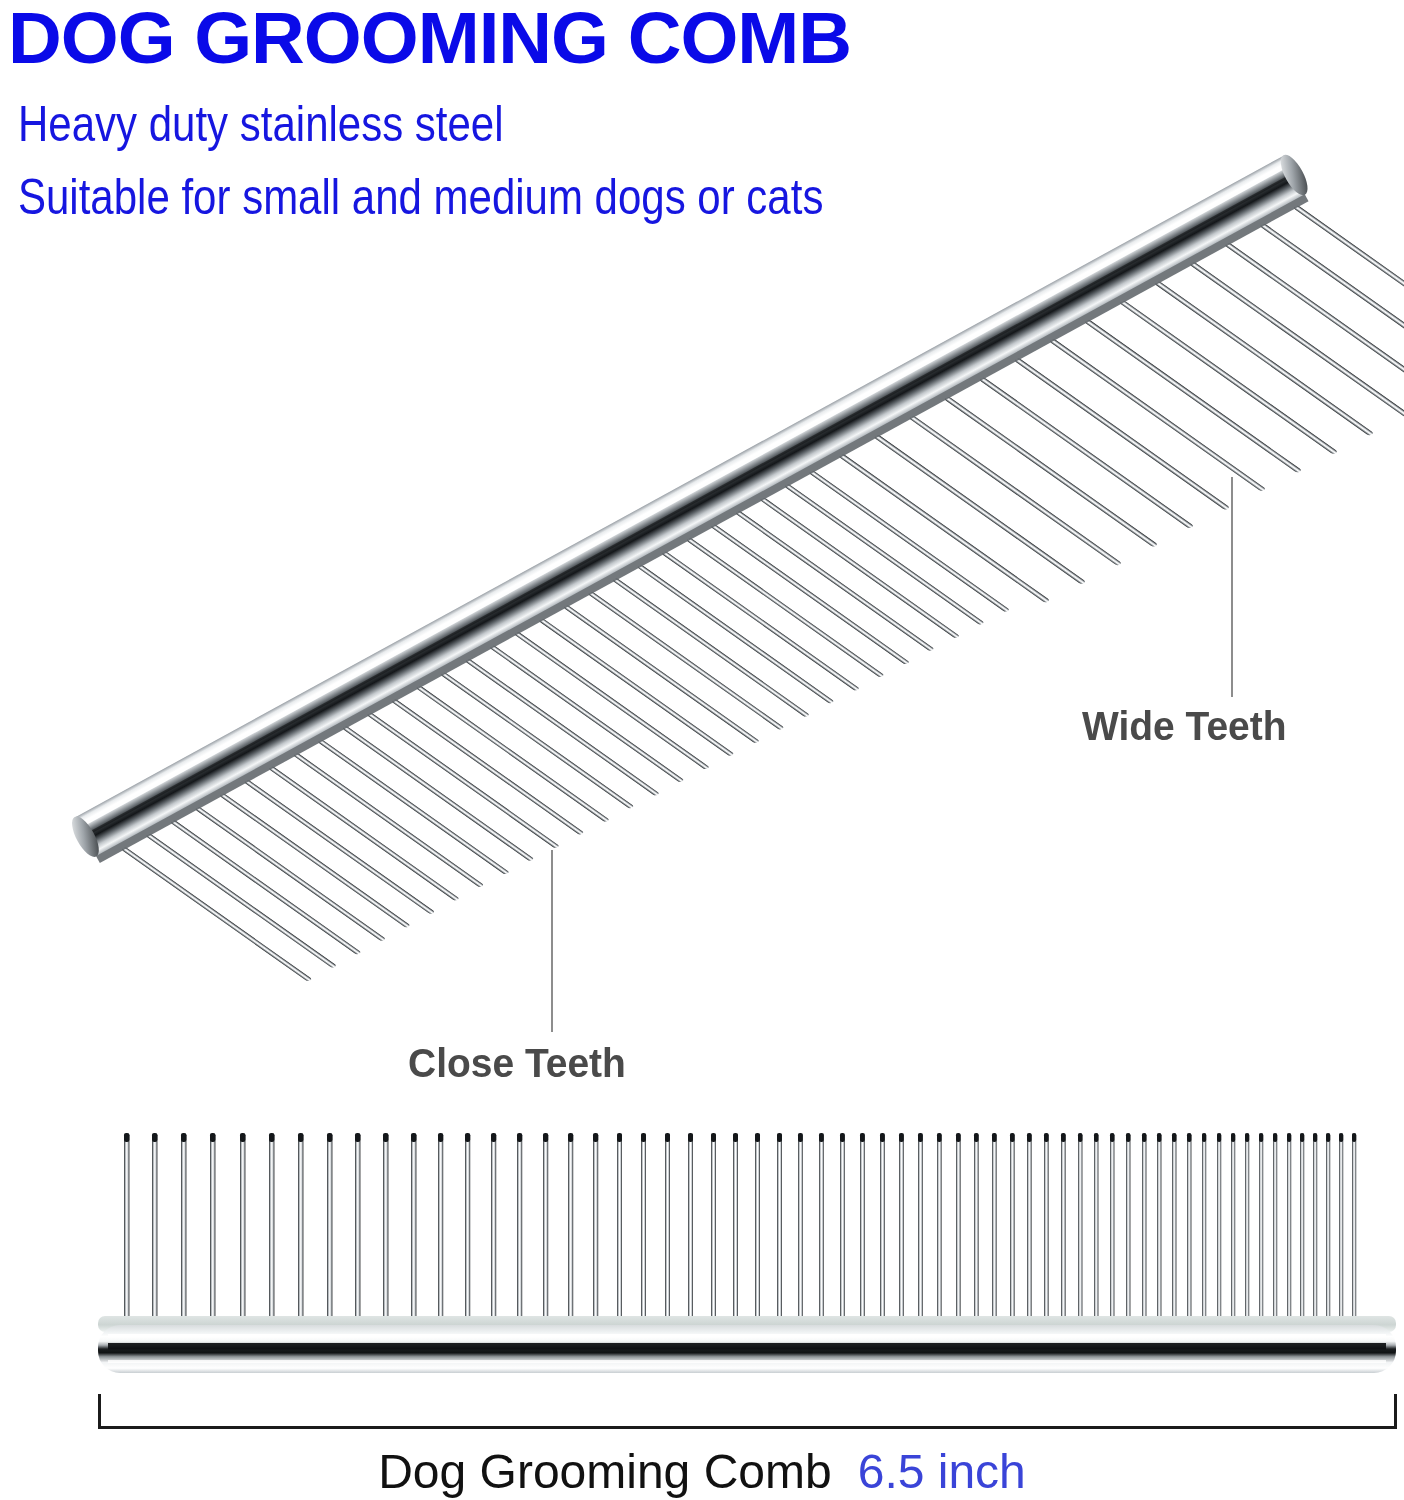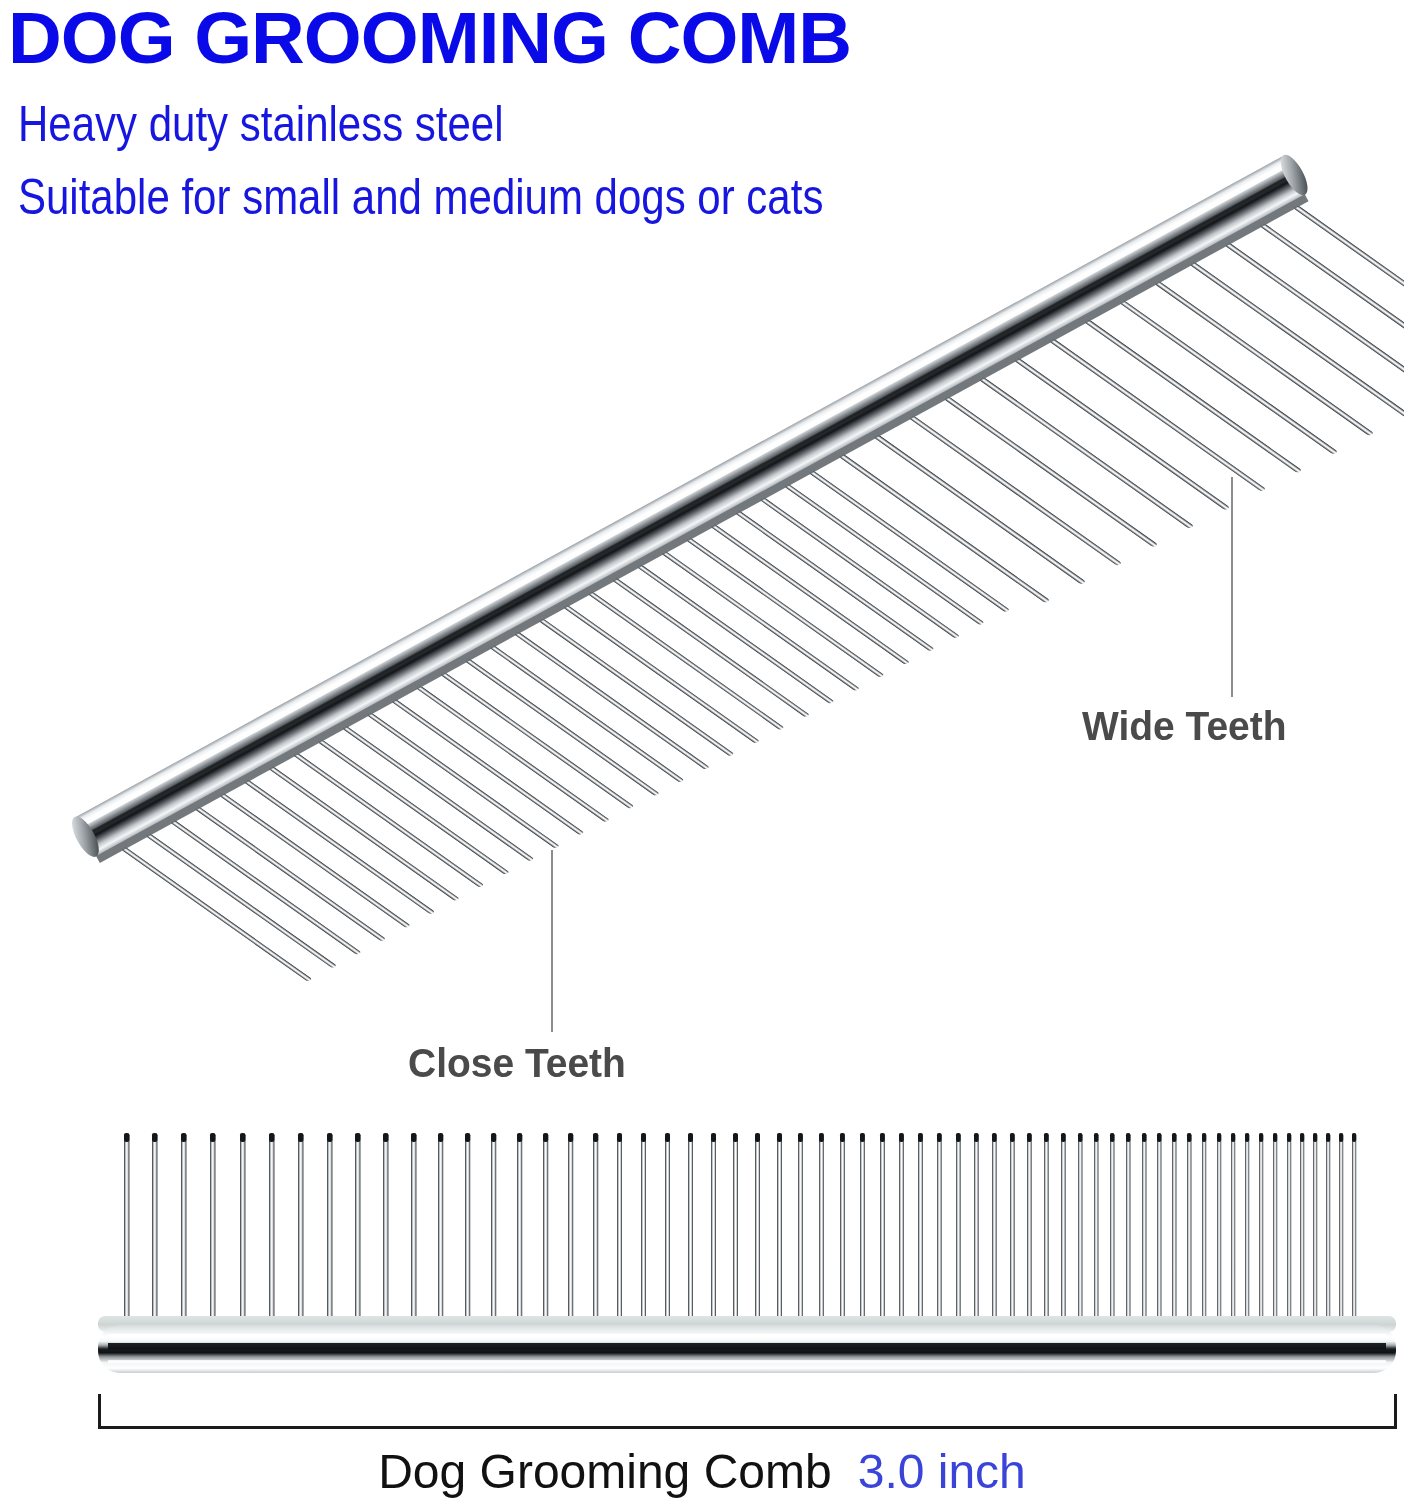--- a/index.html
+++ b/index.html
@@ -336,16 +336,16 @@
   <div class="leader" id="close-leader"></div>
   <div class="callout-label" id="close-label">Close Teeth</div>
 
   <div id="bracket">
     <div class="tick l"></div>
     <div class="tick r"></div>
     <div class="hline"></div>
   </div>
 
   <div id="caption">
-    <span class="cap-main">Dog Grooming Comb</span><span class="cap-size">3.0 inch</span>
+    <span class="cap-main">Dog Grooming Comb</span><span class="cap-size">6.5 inch</span>
   </div>
 
 </div>
 
 </body></html>

